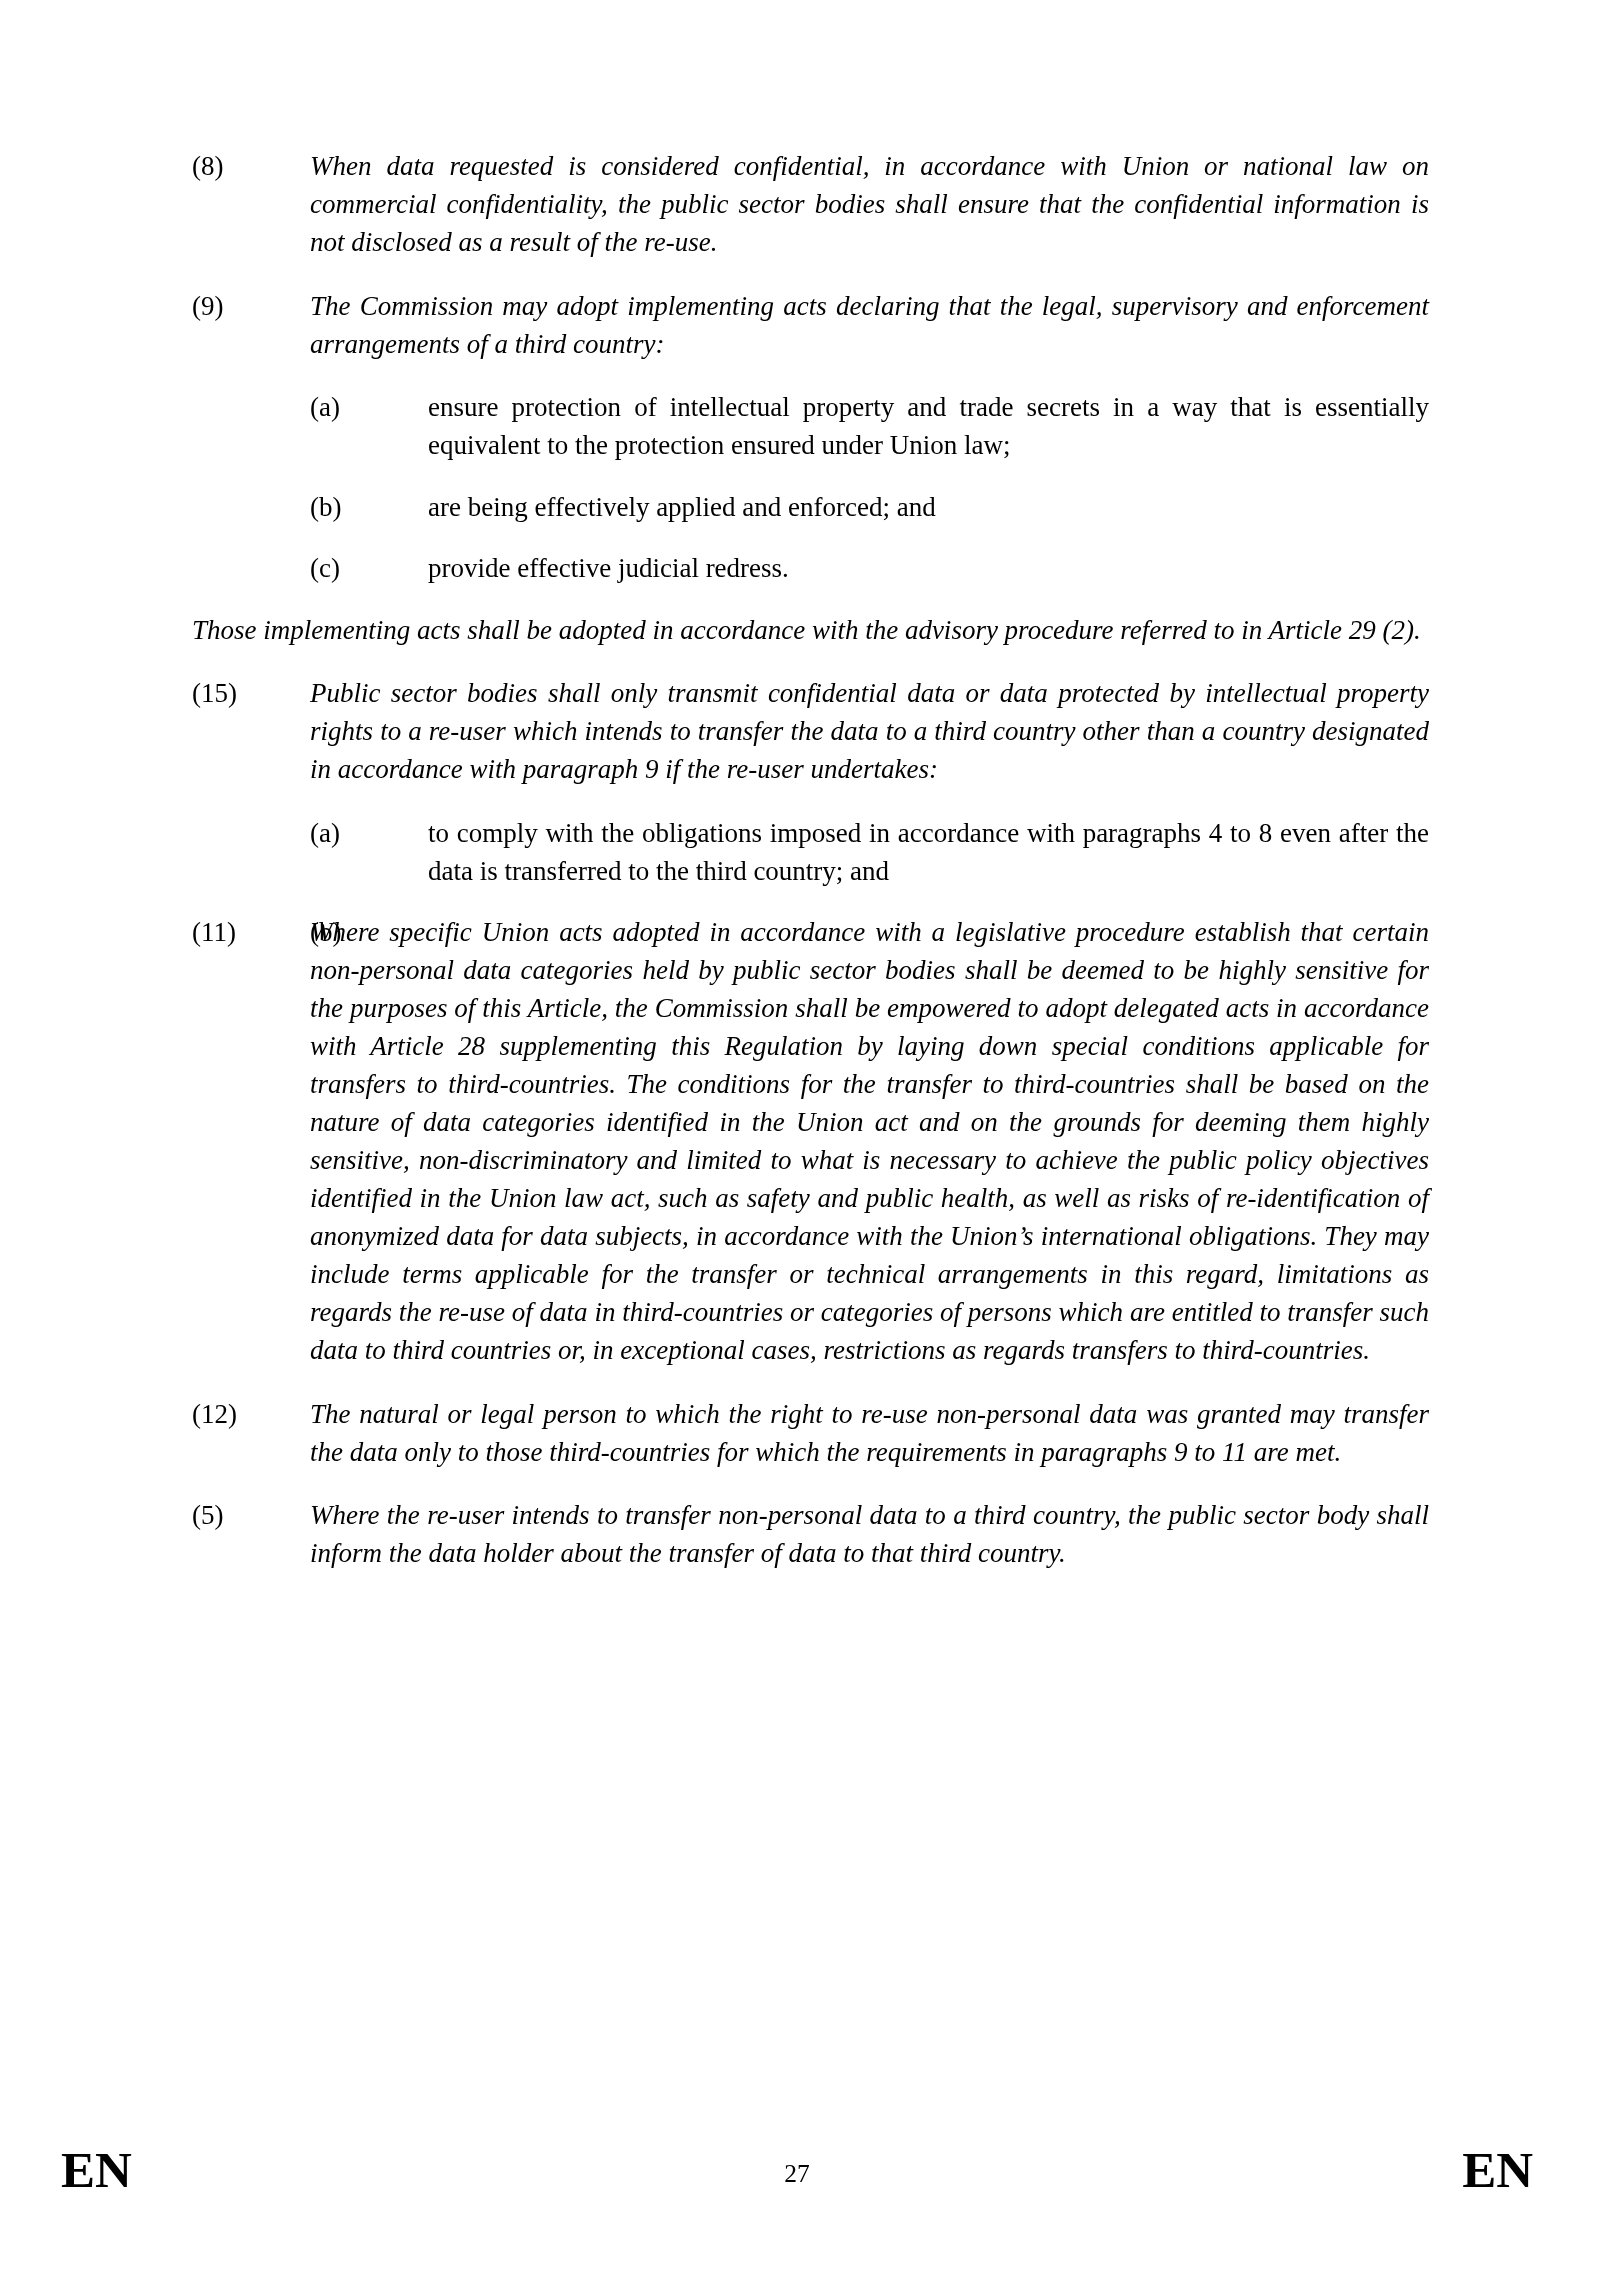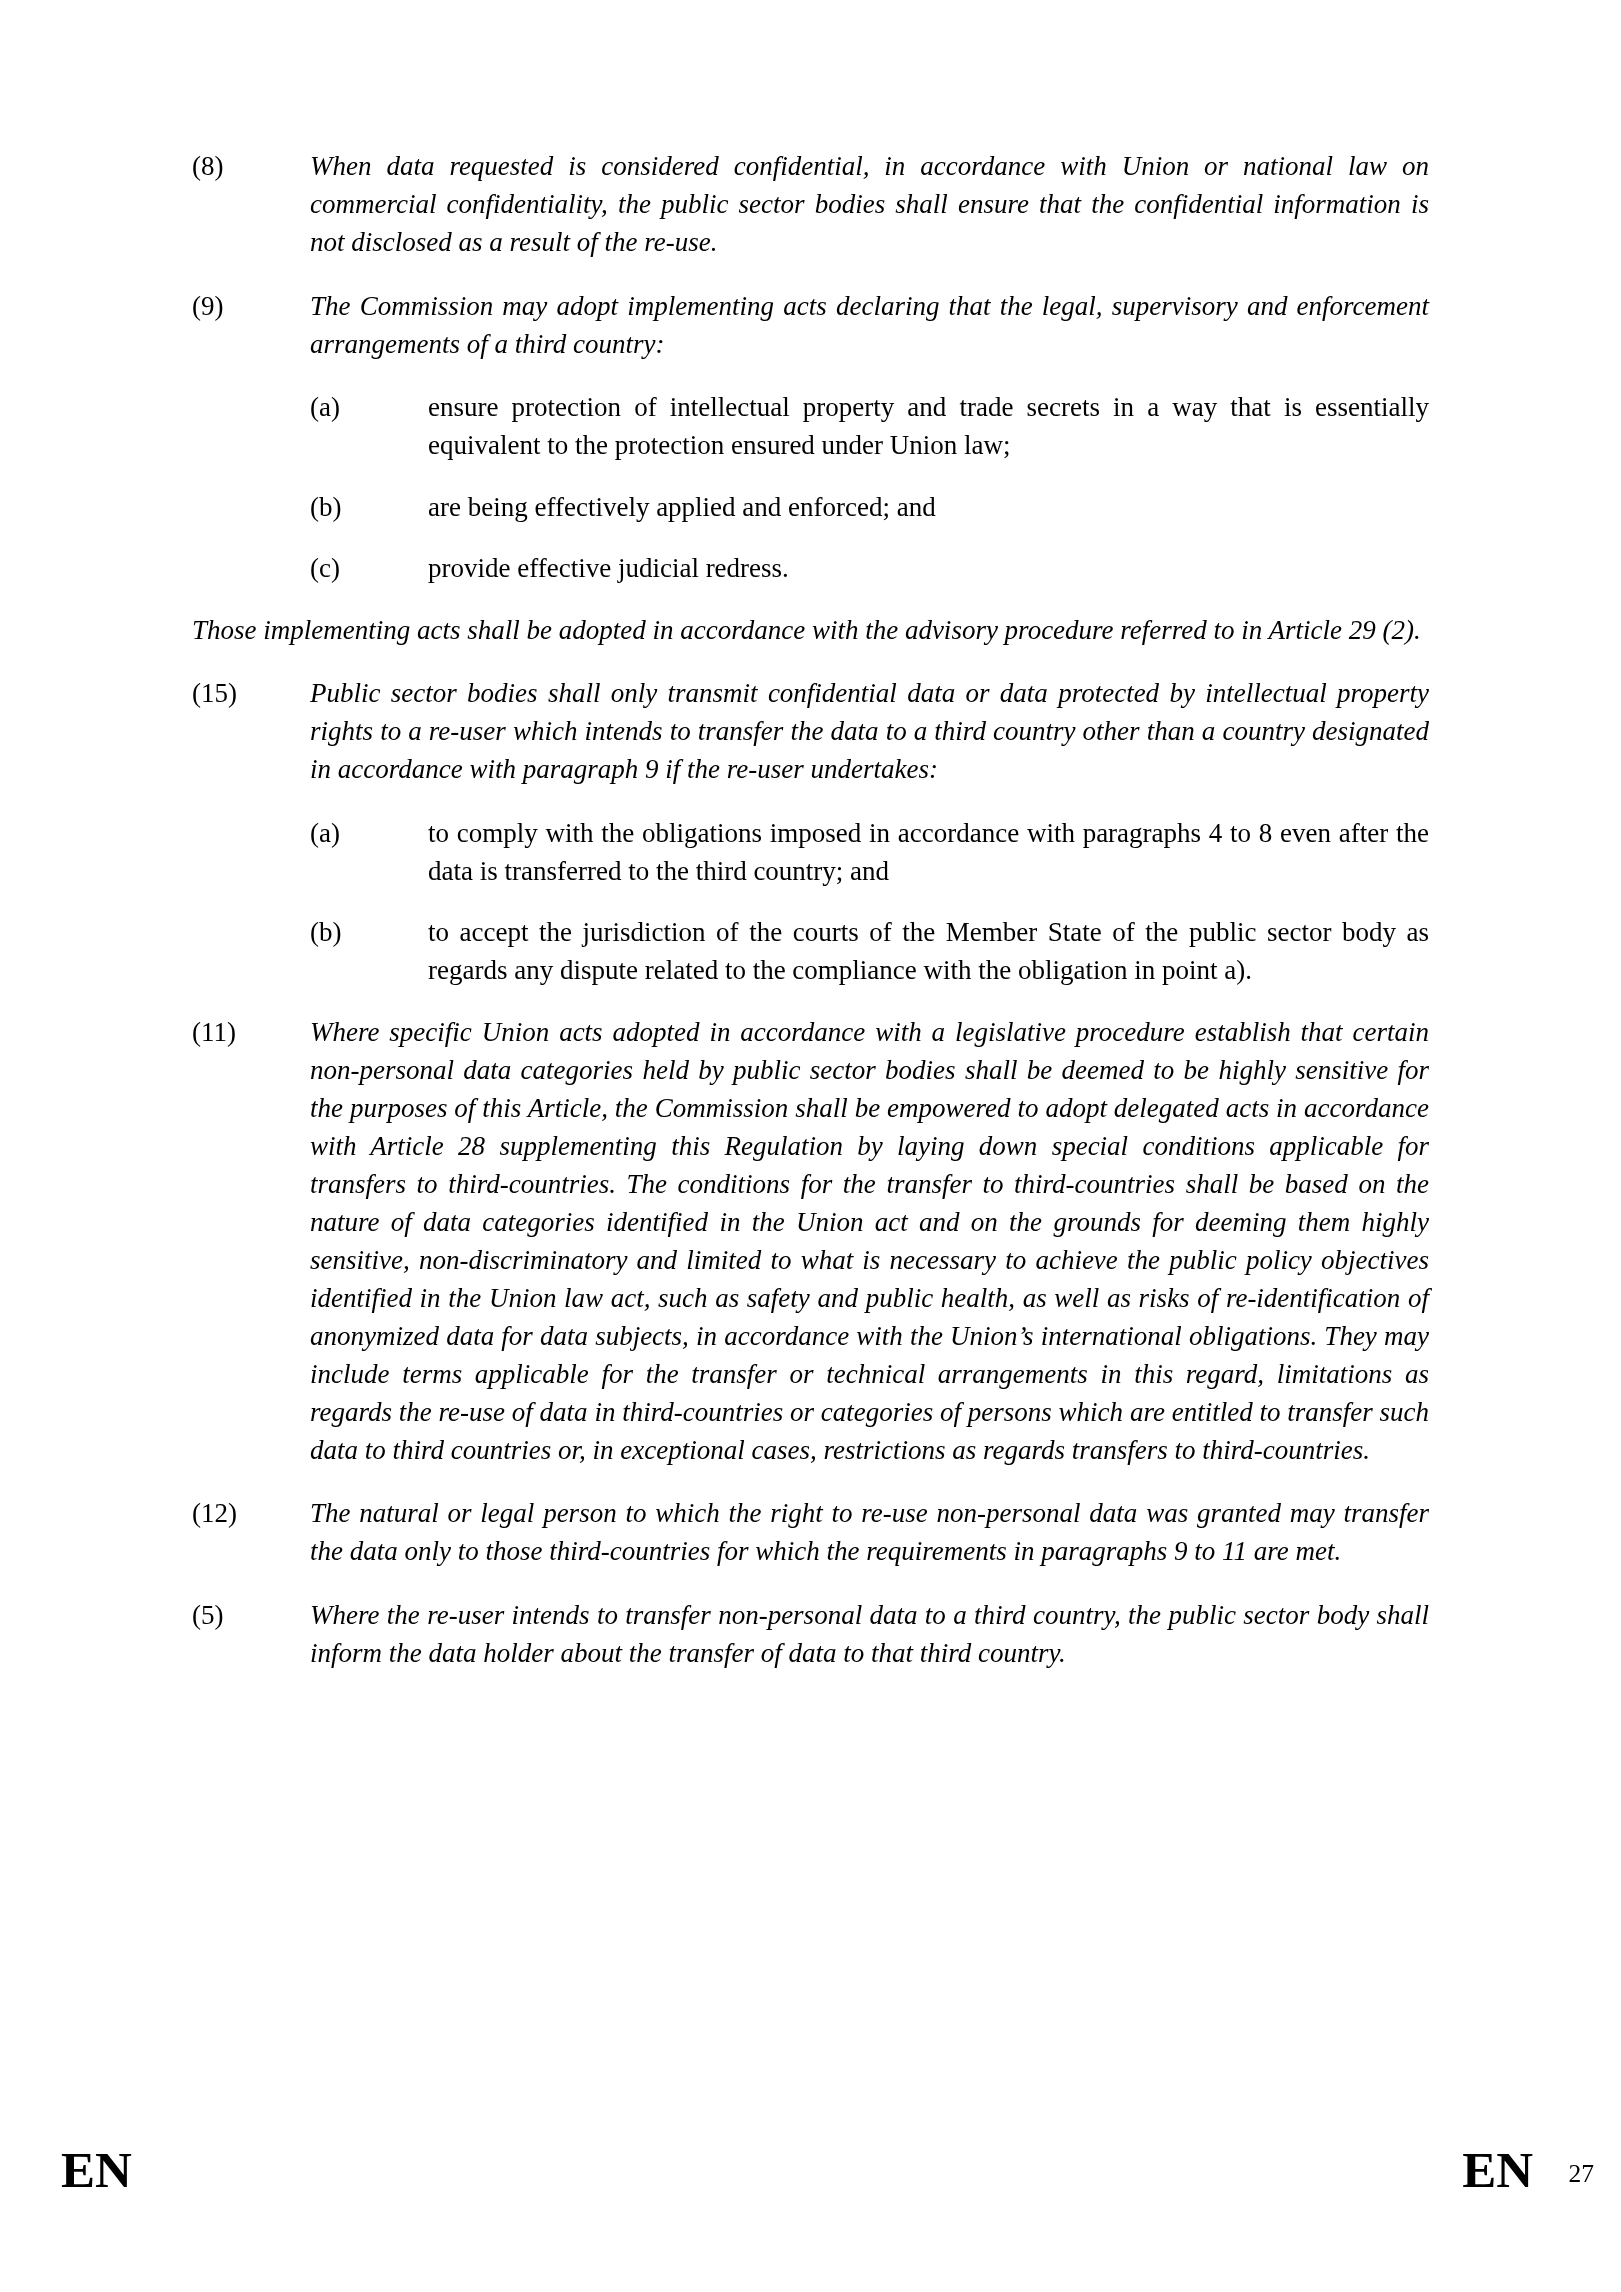--- a/index.html
+++ b/index.html
@@ -100,21 +100,21 @@
     bottom: 0;
     font-size: 51px;
     font-weight: bold;
     font-family: "Liberation Serif", "DejaVu Serif", serif;
   }
   .footer-center {
     position: absolute;
     left: 0;
     right: 0;
     bottom: 9.8px;
-    text-align: right;
+    text-align: center;
     font-size: 25.5px;
   }
 </style>
 </head>
 <body>
 
 <div class="page">
   <div class="content">
 
     <div class="para">
@@ -149,21 +149,20 @@
       <span class="body">Public sector bodies shall only transmit confidential data or data protected by intellectual property rights to a re-user which intends to transfer the data to a third country other than a country designated in accordance with paragraph 9 if the re-user undertakes:</span>
     </div>
 
     <div class="sublist">
       <div class="subpara">
         <span class="marker">(a)</span>
         <span class="body">to comply with the obligations imposed in accordance with paragraphs 4 to 8 even after the data is transferred to the third country; and</span>
       </div>
       <div class="subpara">
         <span class="marker">(b)</span>
-        <span class="body">to accept the jurisdiction of the courts of the Member State of the public sector body as regards any dispute related to the compliance with the obligation in point a).</span>
       </div>
     </div>
 
     <div class="para">
       <span class="marker">(11)</span>
       <span class="body">Where specific Union acts adopted in accordance with a legislative procedure establish that certain non-personal data categories held by public sector bodies shall be deemed to be highly sensitive for the purposes of this Article, the Commission shall be empowered to adopt delegated acts in accordance with Article 28 supplementing this Regulation by laying down special conditions applicable for transfers to third-countries. The conditions for the transfer to third-countries shall be based on the nature of data categories identified in the Union act and on the grounds for deeming them highly sensitive, non-discriminatory and limited to what is necessary to achieve the public policy objectives identified in the Union law act, such as safety and public health, as well as risks of re-identification of anonymized data for data subjects, in accordance with the Union’s international obligations. They may include terms applicable for the transfer or technical arrangements in this regard, limitations as regards the re-use of data in third-countries or categories of persons which are entitled to transfer such data to third countries or, in exceptional cases, restrictions as regards transfers to third-countries.</span>
     </div>
 
     <div class="para">
       <span class="marker">(12)</span>

